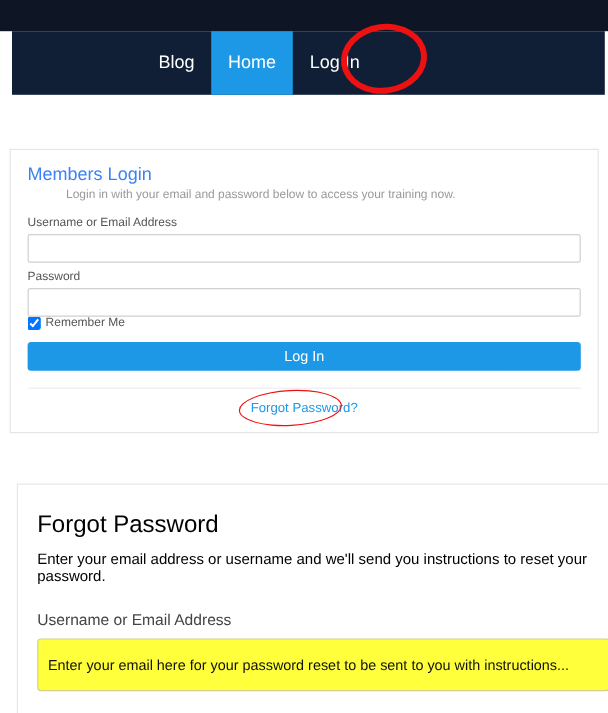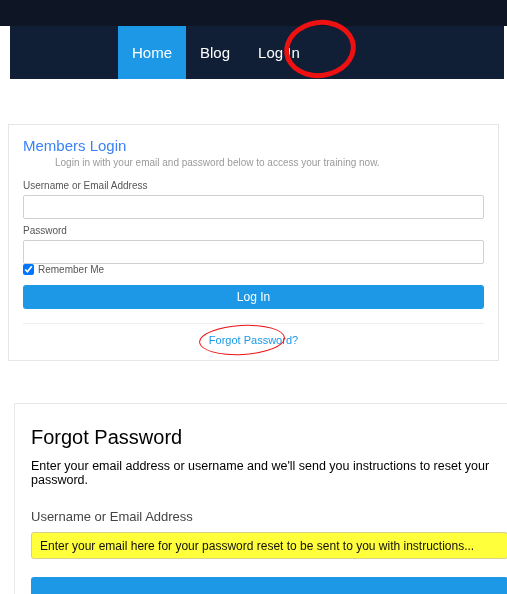--- a/index.html
+++ b/index.html
@@ -153,21 +153,21 @@
   .card2 .flabel {
     font-size: 13px;
     color: #444;
     margin-bottom: 8px;
   }
   .highlight-input-wrap {
     position: relative;
     width: 477px;
   }
   .text-input2 {
-    height: 27px;
+    height: 44px;
     font-size: 12px;
     width: 100%;
     color: #111;
     background: #ffff3b;
     padding: 0 8px;
     border: 1px solid #d6d08a;
     border-radius: 3px;
   }
   .recover-btn {
     margin-top: 18px;
@@ -181,25 +181,25 @@
     cursor: pointer;
   }
 </style>
 </head>
 <body>
 
 <div class="topbar"></div>
 
 <div class="nav-wrap">
   <div class="navbar">
+    <div class="nav-item">
+      <span>Blog</span>
+    </div>
     <div class="nav-item active">
       <span>Home</span>
-    </div>
-    <div class="nav-item">
-      <span>Blog</span>
     </div>
     <div class="nav-item">
       <span>Log In</span>
     </div>
   </div>
   <div id="circle-login" class="circle-annot"></div>
 </div>
 
 <div class="card">
   <h2>Members Login</h2>

